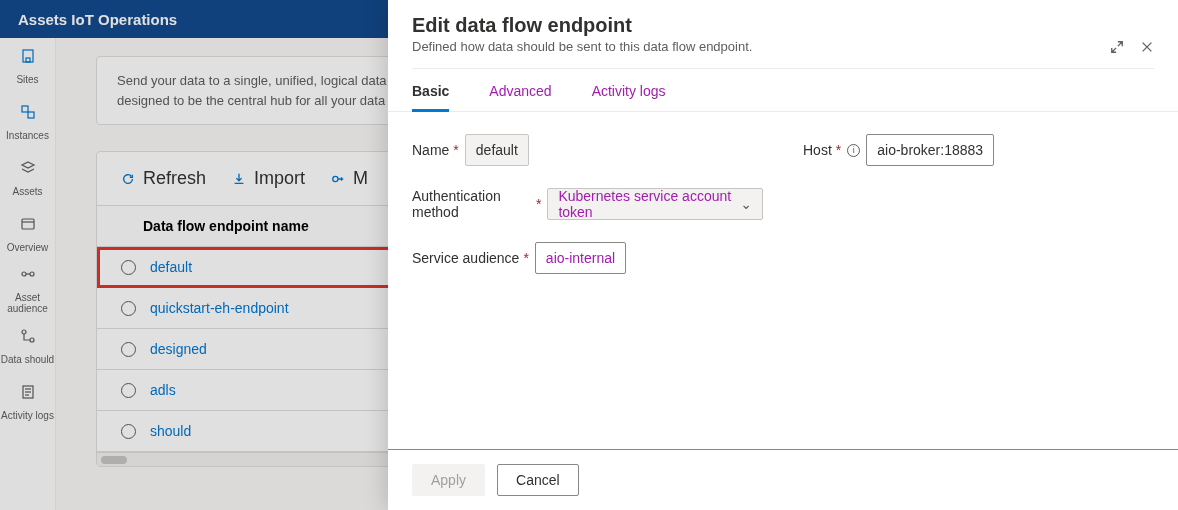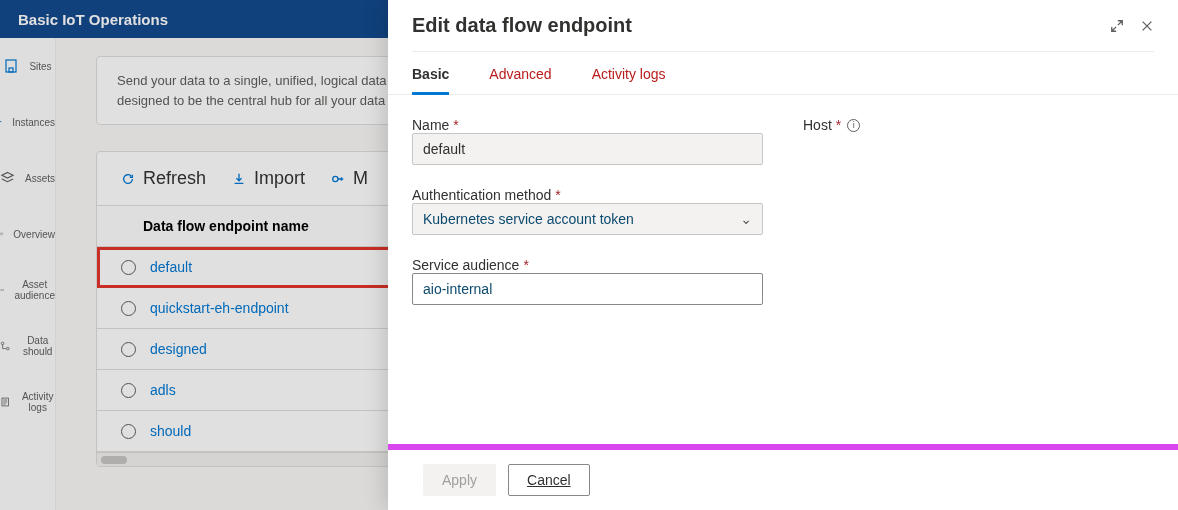--- a/index.html
+++ b/index.html
@@ -3,21 +3,21 @@
   <meta charset="utf-8">
   <style>
     * { margin: 0; padding: 0; box-sizing: border-box; font-family: "Segoe UI", -apple-system, sans-serif; }
     body { width: 1178px; height: 510px; overflow: hidden; background: #faf9f8; position: relative; }
 
     .topbar { height: 38px; background: #134b8e; color: #fff; display: flex; align-items: center; padding: 0 18px; font-size: 15px; font-weight: 600; }
 
     .shell { display: flex; height: calc(510px - 38px); }
 
     .sidenav { width: 56px; background: #fdfdfd; border-right: 1px solid #eee; display: flex; flex-direction: column; }
-    .sidenav-item { display: flex; flex-direction: row; align-items: center; justify-content: center; gap: 10px; height: 56px; font-size: 10px; color: #555; border-bottom: 0; cursor: pointer; }
+    .sidenav-item { display: flex; flex-direction: column; align-items: center; justify-content: center; gap: 10px; height: 56px; font-size: 10px; color: #555; border-bottom: 0; cursor: pointer; }
     .sidenav-item svg { width: 16px; height: 16px; }
     .sidenav-item span.lbl { font-size: 10px; text-align: center; line-height: 1.1; color: #605e5c; }
 
     .main { flex: 1; padding: 0 30px 0 40px; position: relative; }
     .info-card { background: #fff; border: 1px solid #e1dfdd; border-radius: 4px; padding: 14px 20px; margin-top: 18px; color: #605e5c; font-size: 13px; line-height: 1.5; }
     .table-card { background: #fff; border: 1px solid #e1dfdd; border-radius: 4px; margin-top: 26px; }
     .toolbar { display: flex; gap: 26px; padding: 16px 24px; align-items: center; border-bottom: 1px solid #e1dfdd; }
     .toolbar-btn { display: flex; align-items: center; gap: 8px; color: #333; font-size: 18px; cursor: pointer; }
     .toolbar-btn svg { width: 14px; height: 14px; color: #0078d4; }
     .table-head { padding: 12px 24px 12px 46px; font-weight: 600; font-size: 14px; border-bottom: 1px solid #e1dfdd; background: #fdfdfd; }
@@ -27,53 +27,53 @@
     .row.selected { outline: 3px solid #e3352b; outline-offset: -3px; }
     .hscroll { height: 14px; background: #f3f2f1; border-top: 1px solid #e1dfdd; position: relative; }
     .hscroll .thumb { position: absolute; left: 4px; top: 3px; height: 8px; width: 26px; background: #c8c6c4; border-radius: 4px; }
 
     
     .scrim { position: absolute; inset: 0; background: rgba(0,0,0,0.12); pointer-events: none; }
 
     
     .panel { position: absolute; top: 0; right: 0; width: 790px; height: 510px; background: #fff; box-shadow: -4px 0 20px rgba(0,0,0,0.15); display: flex; flex-direction: column; }
     .panel-head { padding: 14px 24px 0 24px; }
-    .panel-head-top { display: flex; justify-content: space-between; align-items: center; }
+    .panel-head-top { display: flex; justify-content: space-between; align-items: flex-end; }
     .panel-title { font-size: 20px; font-weight: 600; color: #323130; }
     .panel-sub { font-size: 13px; color: #605e5c; margin-top: 2px; }
     .panel-icons { display: flex; gap: 16px; color: #605e5c; }
     .panel-icons svg { width: 14px; height: 14px; cursor: pointer; }
     .panel-divider { height: 1px; background: #edebe9; margin-top: 14px; }
 
     .tabs { display: flex; gap: 40px; padding: 14px 24px 0 24px; font-size: 14px; border-bottom: 1px solid #edebe9; }
-    .tab { padding-bottom: 10px; color: #b91c1c; cursor: pointer; }
+    .tab { padding-bottom: 10px; color: #a21caf; cursor: pointer; }
     .tab.active { color: #323130; font-weight: 600; border-bottom: 3px solid #0078d4; margin-bottom: -1px; }
 
     .form { padding: 22px 24px; display: grid; grid-template-columns: 1fr 1fr; column-gap: 40px; row-gap: 22px; }
-    .field { display: flex; flex-direction: column; }
+    .field { display: flex; flex-direction: row; gap: 6px; }
     .field.full { grid-column: 1; }
     .field label { font-size: 14px; color: #323130; display: flex; align-items: center; gap: 4px; }
     .req { color: #a4262c; }
     .info-ico { width: 13px; height: 13px; border: 1px solid #605e5c; border-radius: 50%; display: inline-flex; align-items: center; justify-content: center; font-size: 9px; color: #605e5c; margin-left: 2px; }
     .control { height: 32px; border: 1px solid #8a8886; border-radius: 2px; padding: 0 10px; font-size: 14px; background: #fff; display: flex; align-items: center; justify-content: space-between; }
     .control.disabled { background: #f3f2f1; border-color: #c8c6c4; color: #a19f9d; }
-    .control .ph { color: #0c4a6e; }
+    .control .ph { color: #a21caf; }
     .control .val { color: #323130; }
     .chev { color: #605e5c; }
 
-    .panel-foot { border-top: 6px solid #d946ef; padding: 14px 35px; display: flex; gap: 12px; margin-top: auto; }
+    .panel-foot { border-top: 1px solid #d946ef; padding: 14px 24px; display: flex; gap: 12px; margin-top: auto; }
     .btn { height: 32px; padding: 0 18px; border-radius: 2px; font-size: 14px; display: flex; align-items: center; justify-content: center; cursor: pointer; }
     .btn.primary { background: #f3f2f1; color: #a19f9d; border: 1px solid #f3f2f1; }
-    .btn.secondary { background: #fff; border: 1px solid #8a8886; color: #323130; text-decoration: underline; }
+    .btn.secondary { background: #fff; border: 1px solid #8a8886; color: #323130; }
   </style>
 </head>
 <body>
 
 <div class="topbar">
-  <span>Basic IoT Operations</span>
+  <span>Assets IoT Operations</span>
 </div>
 
 <div class="shell">
 
   <div class="sidenav">
     <div class="sidenav-item">
       <svg viewBox="0 0 16 16" fill="none" stroke="#0078d4" stroke-width="1.2">
           <rect x="3" y="2" width="10" height="12"></rect>
           <rect x="6" y="10" width="4" height="4"></rect>
         </svg>
@@ -185,20 +185,21 @@
   </div>
 </div>
 
 <div class="scrim" style="right:790px;"></div>
 
 <div class="panel">
   <div class="panel-head">
     <div class="panel-head-top">
       <div>
         <div class="panel-title">Edit data flow endpoint</div>
+        <div class="panel-sub">Defined how data should be sent to this data flow endpoint.</div>
       </div>
       <div class="panel-icons">
         <svg viewBox="0 0 16 16" fill="none" stroke="#605e5c" stroke-width="1.5">
             <path d="M9 2h5v5M7 14H2V9M14 2 9 7M2 14l5-5"></path>
           </svg>
         <svg viewBox="0 0 16 16" fill="none" stroke="#605e5c" stroke-width="1.5">
             <path d="M3 3l10 10M13 3 3 13"></path>
           </svg>
       </div>
     </div>
@@ -220,20 +221,23 @@
       <div class="control disabled">
         <span class="val">default</span>
       </div>
     </div>
     <div class="field">
       <label>
           <span>Host</span> 
           <span class="req">*</span> 
           <span class="info-ico">i</span>
         </label>
+      <div class="control">
+        <span class="val">aio-broker:18883</span>
+      </div>
     </div>
     <div class="field full">
       <label>
           <span>Authentication method</span> 
           <span class="req">*</span>
         </label>
       <div class="control disabled">
         <span class="ph">Kubernetes service account token</span>
         <span class="chev">⌄</span>
       </div>

